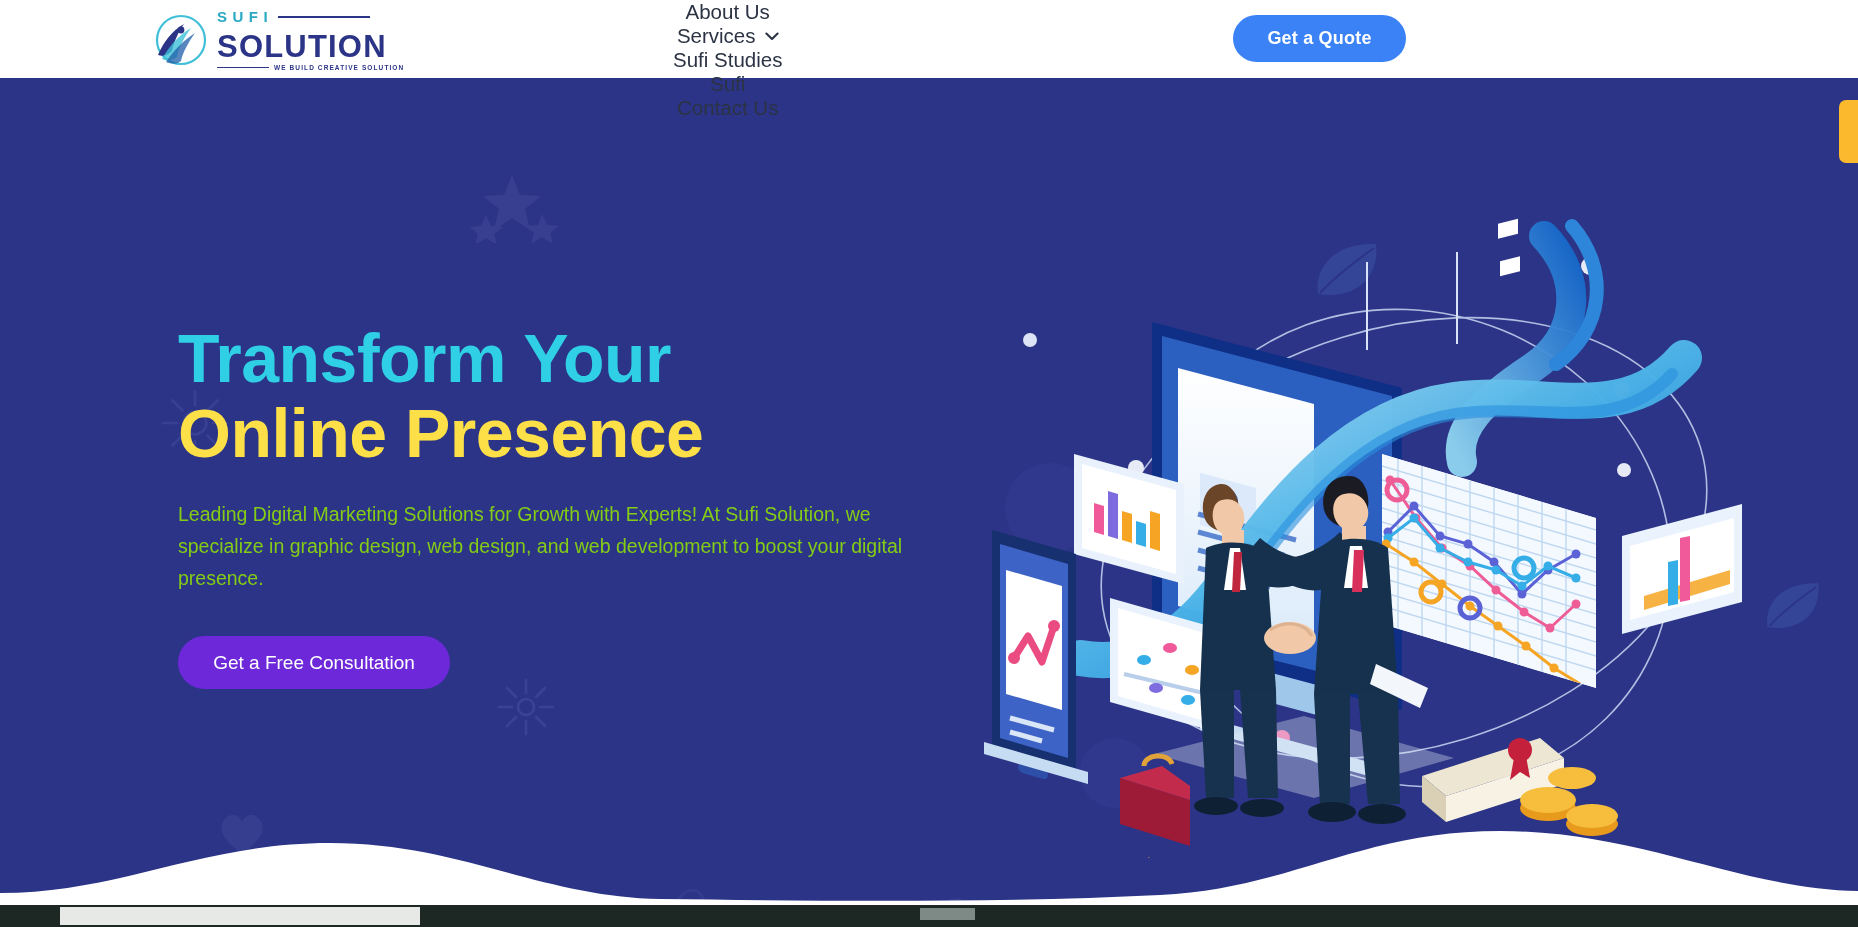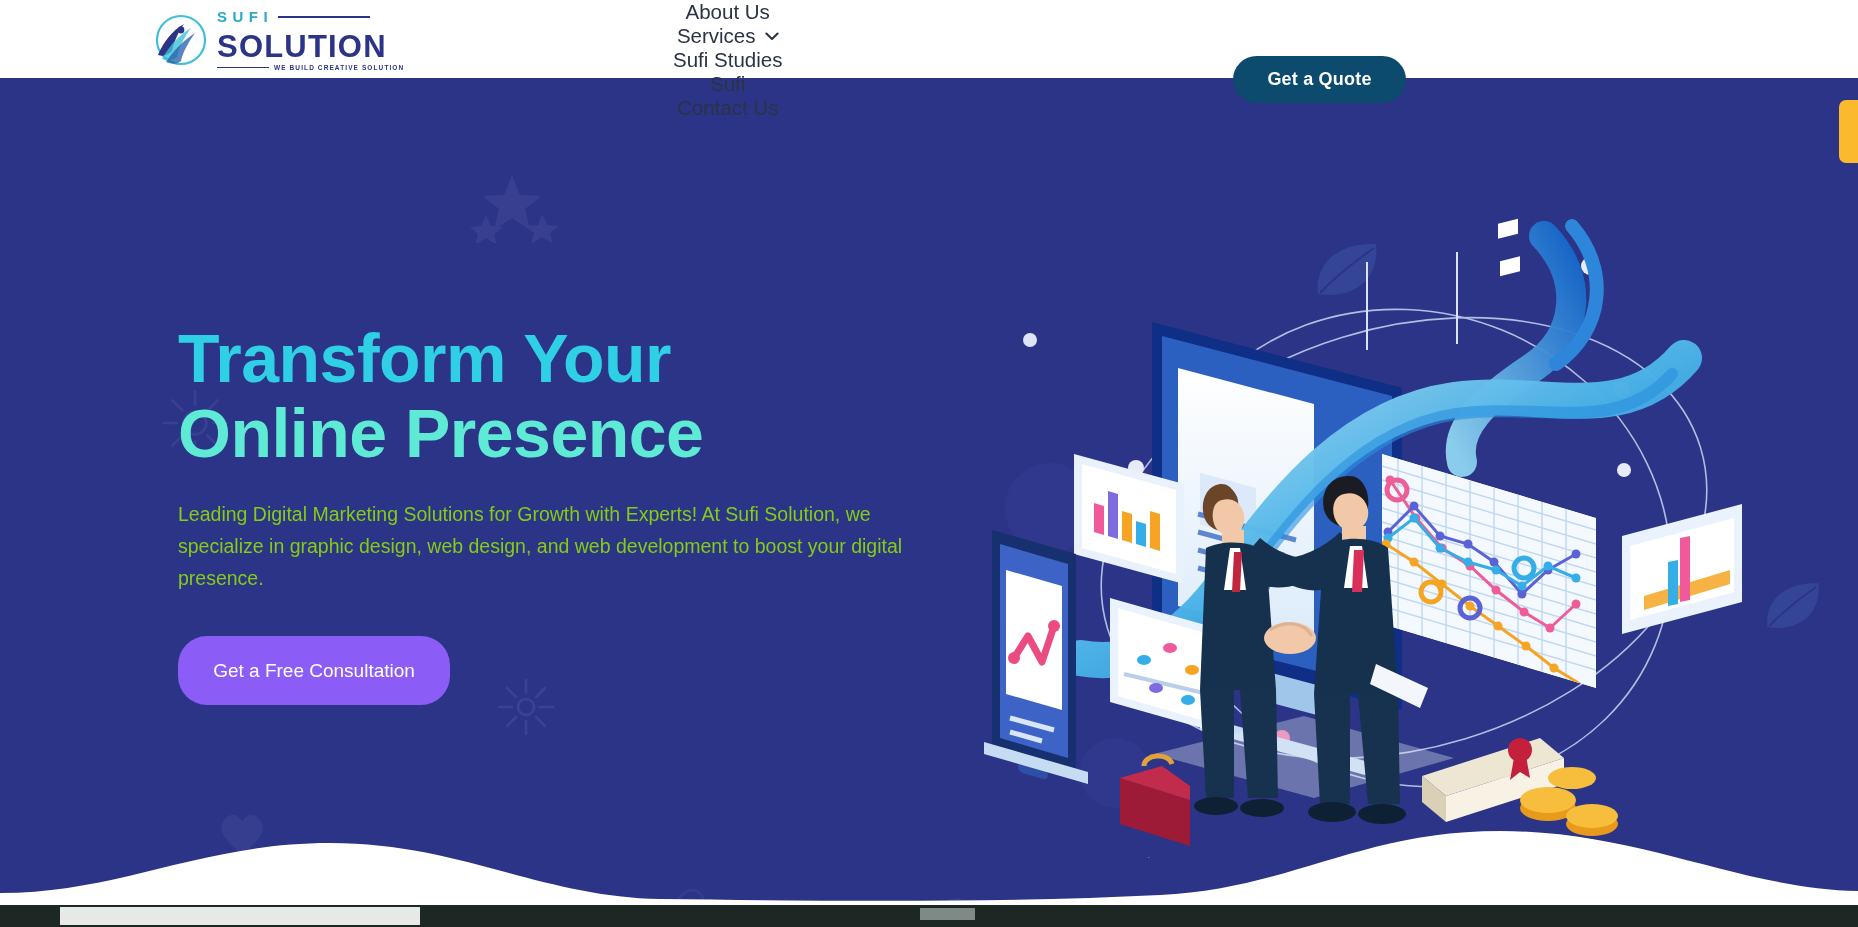--- a/index.html
+++ b/index.html
@@ -45,51 +45,50 @@
   .nav-item{
     font-size:20.5px; color:#2B3344; padding:0 18px; cursor:pointer;
     display:flex; align-items:center; gap:9px; white-space:nowrap;
     text-decoration:none;
   }
   .caret{ width:14px; height:9px; display:block; }
 
   .quote-btn{
     position:absolute; right:452px; top:15px;
     width:173px; height:47px; border-radius:24px;
-    background:#0c4a6e; color:#ffffff; border:none;
+    background:#3b82f6; color:#ffffff; border:none;
     font-size:18px; font-weight:700; cursor:pointer;
     font-family:"Liberation Sans", sans-serif;
     display:flex; align-items:center; justify-content:center;
     letter-spacing:.2px;
-    margin-top:41px;
   }
 
   
   .hero{
     position:absolute; top:78px; left:0; width:1858px; height:849px;
     background:#2B3486; overflow:hidden;
   }
 
   .deco{ position:absolute; opacity:.42; }
   .deco svg{ display:block; }
   .hero-copy{
     position:absolute; left:178px; top:245px; width:790px;
   }
   .headline{
     font-size:68px; line-height:1.04; font-weight:700; letter-spacing:-.5px;
   }
   .headline .l1{ color:#2FCFE6; display:block; }
-  .headline .l2{ color:#5eead4; display:block; margin-top:4px; }
+  .headline .l2{ color:#fde047; display:block; margin-top:4px; }
   .subcopy{
     margin-top:31px; color:#84cc16; font-size:19.5px; line-height:1.62;
     max-width:775px; font-weight:400;
   }
   .cta-btn{
-    margin-top:42px; width:272px; height:69px; border-radius:29px;
-    background:#8b5cf6; color:#ffffff; border:none; cursor:pointer;
+    margin-top:42px; width:272px; height:53px; border-radius:29px;
+    background:#6d28d9; color:#ffffff; border:none; cursor:pointer;
     font-size:19px; font-family:"Liberation Sans", sans-serif;
     display:flex; align-items:center; justify-content:center;
   }
 
   .hero-art{
     position:absolute; right:44px; top:140px; width:830px; height:640px;
   }
   .hero-art svg{ display:block; width:100%; height:100%; }
 
   

